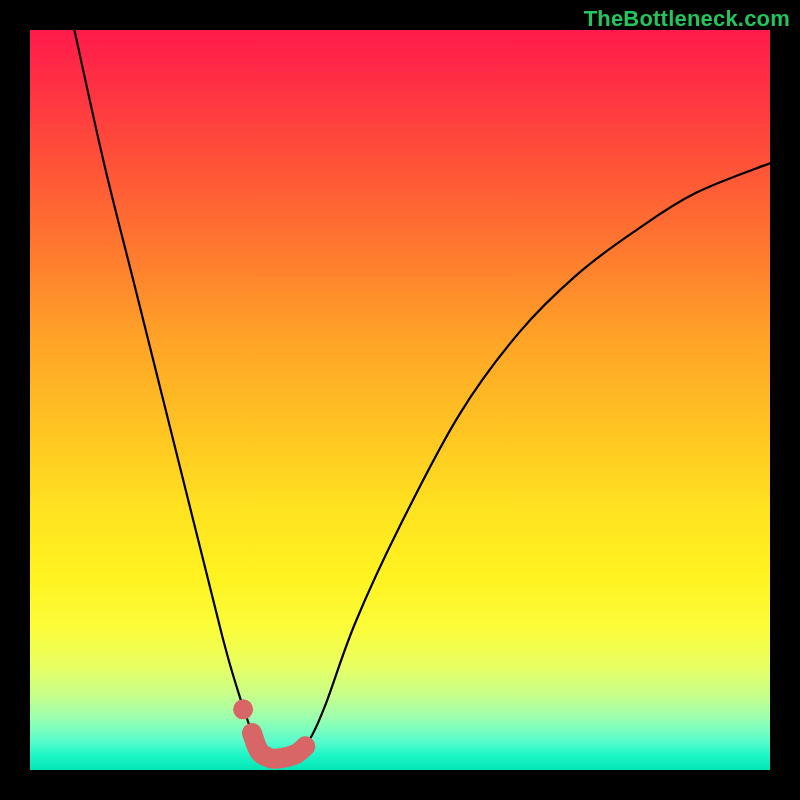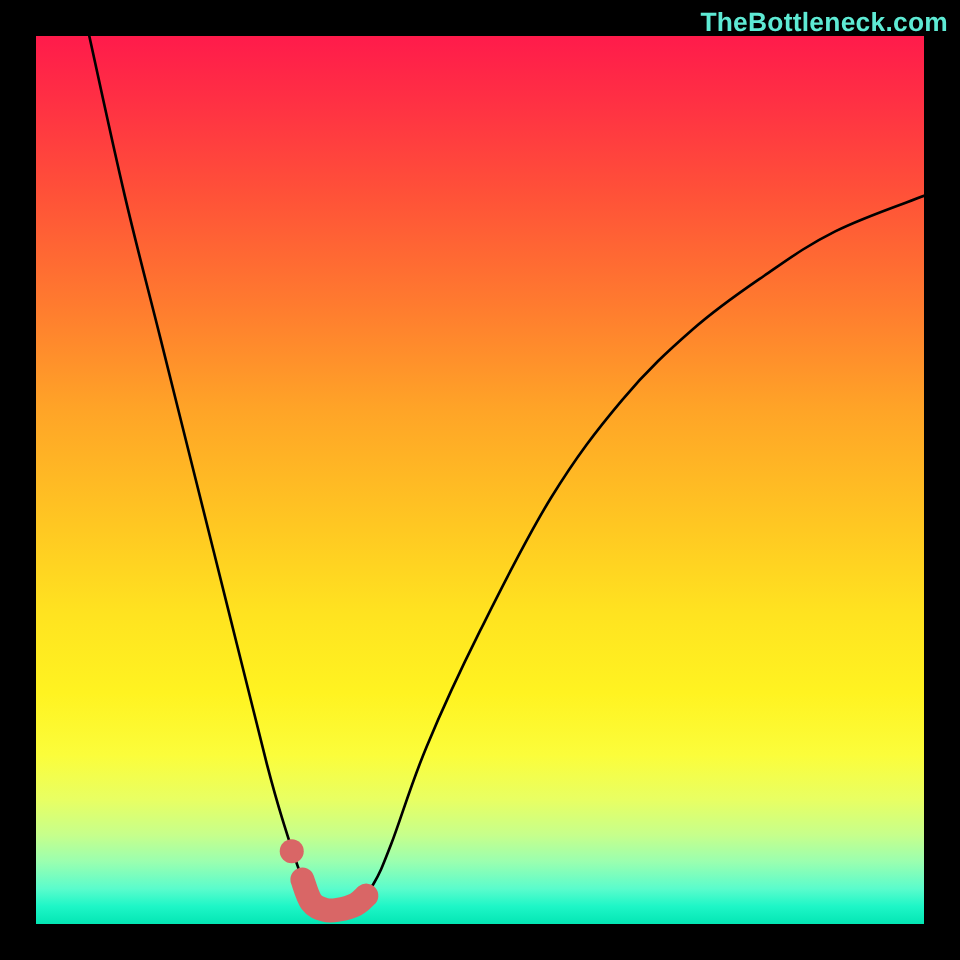--- a/index.html
+++ b/index.html
@@ -10,21 +10,21 @@
     height: 800px;
     background: #000;
   }
   .watermark {
     position: absolute;
     top: 6px;
     right: 10px;
     font-family: Arial, Helvetica, sans-serif;
     font-size: 22px;
     font-weight: 600;
-    color: #5eead4;
+    color: #22c55e;
     letter-spacing: 0.2px;
     z-index: 10;
   }
   .plot-area {
     position: absolute;
     left: 30px;
     top: 30px;
     width: 740px;
     height: 740px;
     overflow: hidden;

